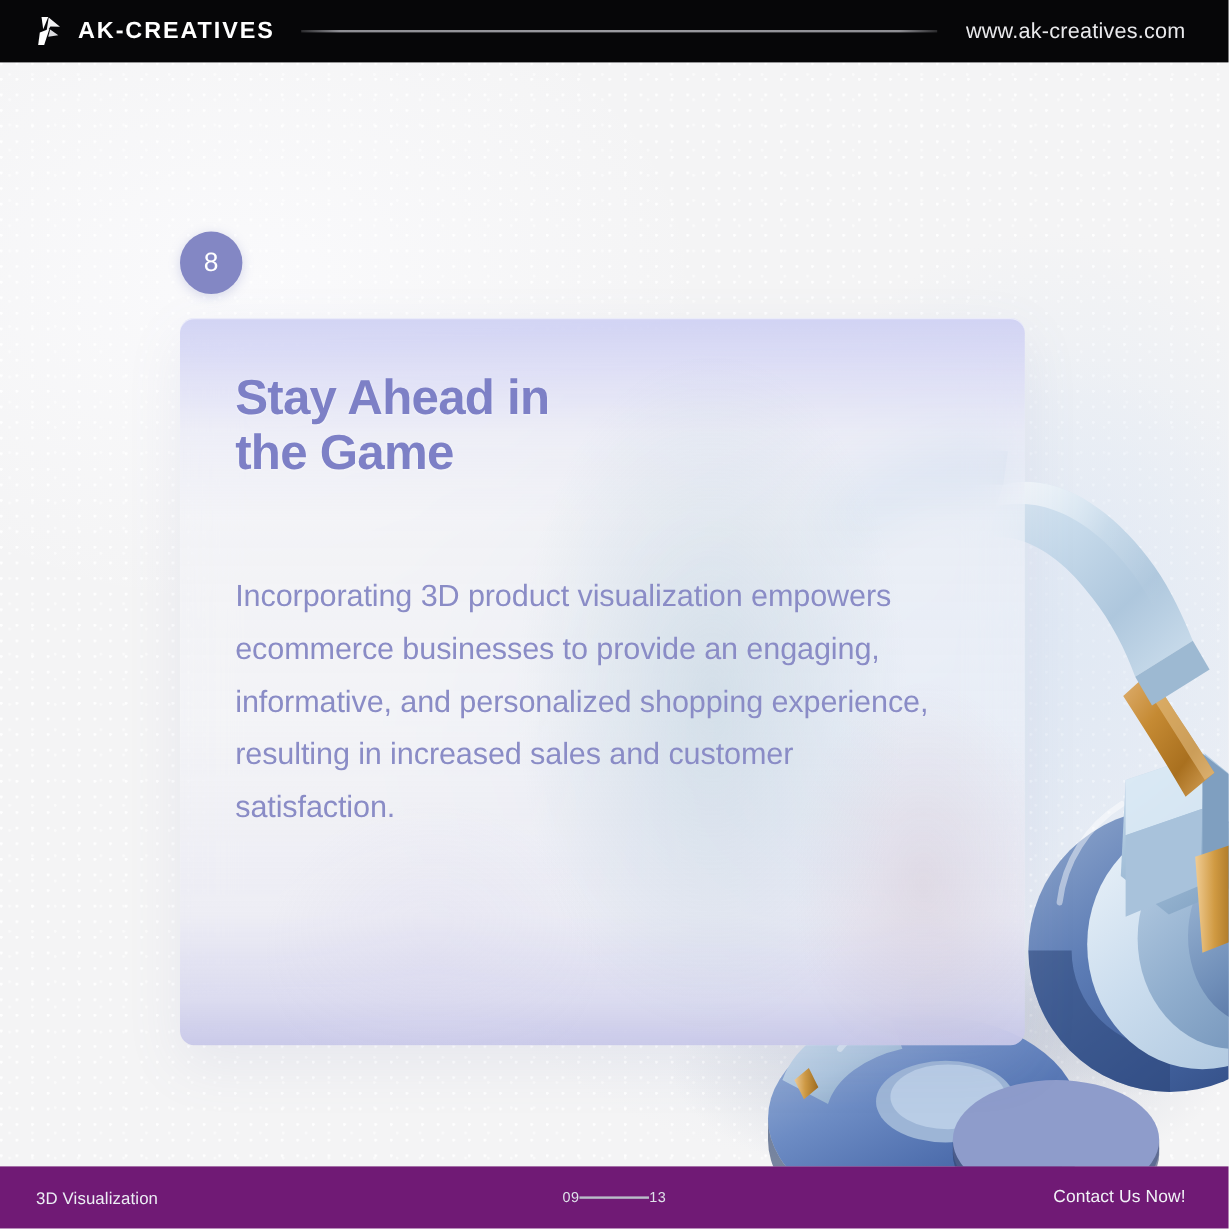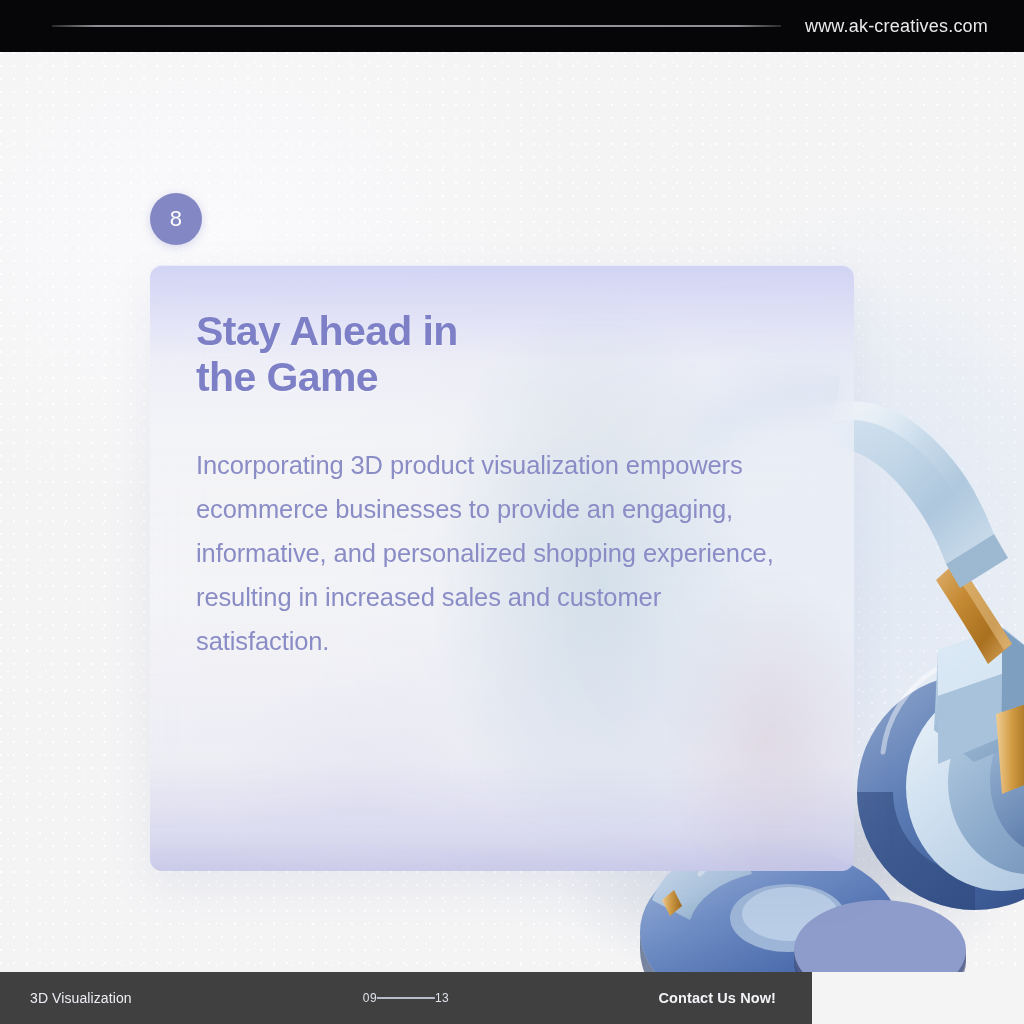--- a/index.html
+++ b/index.html
@@ -64,38 +64,38 @@
   .header-url {
     color:#e9e9ec;
     font-size:18px;
     letter-spacing:0.2px;
     flex:0 0 auto;
     white-space:nowrap;
   }
 
   
   .footer {
-    position:absolute; left:0; bottom:0; width:812px; height:52px;
-    background:#404040;
+    position:absolute; left:0; bottom:0; width:1024px; height:52px;
+    background:#701a75;
     display:flex; align-items:center;
     z-index:40;
   }
   .footer-left {
     position:absolute; left:30px;
     color:#eceef4; font-size:14px; letter-spacing:0.1px;
   }
   .footer-center {
     position:absolute; left:50%; transform:translateX(-50%);
     display:flex; align-items:center; gap:0;
   }
   .pg-num { color:#dfe2ea; font-size:12px; letter-spacing:0.4px; }
   .pg-rule { width:58px; height:1.5px; background:#b9bdc9; display:block; }
   .footer-right {
     position:absolute; right:36px;
-    color:#f2f3f7; font-size:14.5px; letter-spacing:0.1px;font-weight:bold;
+    color:#f2f3f7; font-size:14.5px; letter-spacing:0.1px;
   }
 
   
   .badge {
     position:absolute; left:150px; top:193px;
     width:52px; height:52px; border-radius:50%;
     background:#8387c4;
     display:flex; align-items:center; justify-content:center;
     z-index:22;
     box-shadow:0 2px 10px rgba(120,124,190,0.28);
@@ -152,21 +152,21 @@
     color:#7d80c6;
     font-size:41px;
     font-weight:bold;
     line-height:1.12;
     letter-spacing:-0.6px;
     white-space:pre-line;
     text-shadow:0 1px 2px rgba(255,255,255,0.45);
   }
 
   .body-copy {
-    margin-top:42px;
+    margin-top:74px;
     color:#8a8cc6;
     font-size:25.5px;
     line-height:1.73;
     letter-spacing:-0.1px;
     max-width:600px;
     font-weight:400;
   }
 </style>
 </head>
 <body>
@@ -325,20 +325,29 @@
 
   <div class="glass-card">
     <div class="card-inner">
       <h1 class="headline">Stay Ahead in
 the Game</h1>
       <p class="body-copy">Incorporating 3D product visualization empowers ecommerce businesses to provide an engaging, informative, and personalized shopping experience, resulting in increased sales and customer satisfaction.</p>
     </div>
   </div>
 
   <div class="header">
+    <div class="brand">
+      <svg class="brand-mark" viewBox="0 0 24 26">
+        <path d="M4.6 1.2 L10.2 1.2 L6.0 11.4 Z" fill="#ffffff"></path>
+        <path d="M10.6 1.6 L20.0 9.2 L12.0 9.0 L8.6 14.0 Z" fill="#f2f2f4"></path>
+        <path d="M3.2 14.0 L11.2 11.0 L6.8 24.6 L1.8 24.6 Z" fill="#ffffff"></path>
+        <path d="M11.8 11.6 L18.6 16.4 L10.2 17.6 Z" fill="#dcdce0"></path>
+      </svg>
+      <span class="brand-name">AK-CREATIVES</span>
+    </div>
     <div class="header-rule"></div>
     <span class="header-url">www.ak-creatives.com</span>
   </div>
 
   <div class="footer">
     <span class="footer-left">3D Visualization</span>
     <div class="footer-center">
       <span class="pg-num">09</span>
       <span class="pg-rule"></span>
       <span class="pg-num">13</span>

